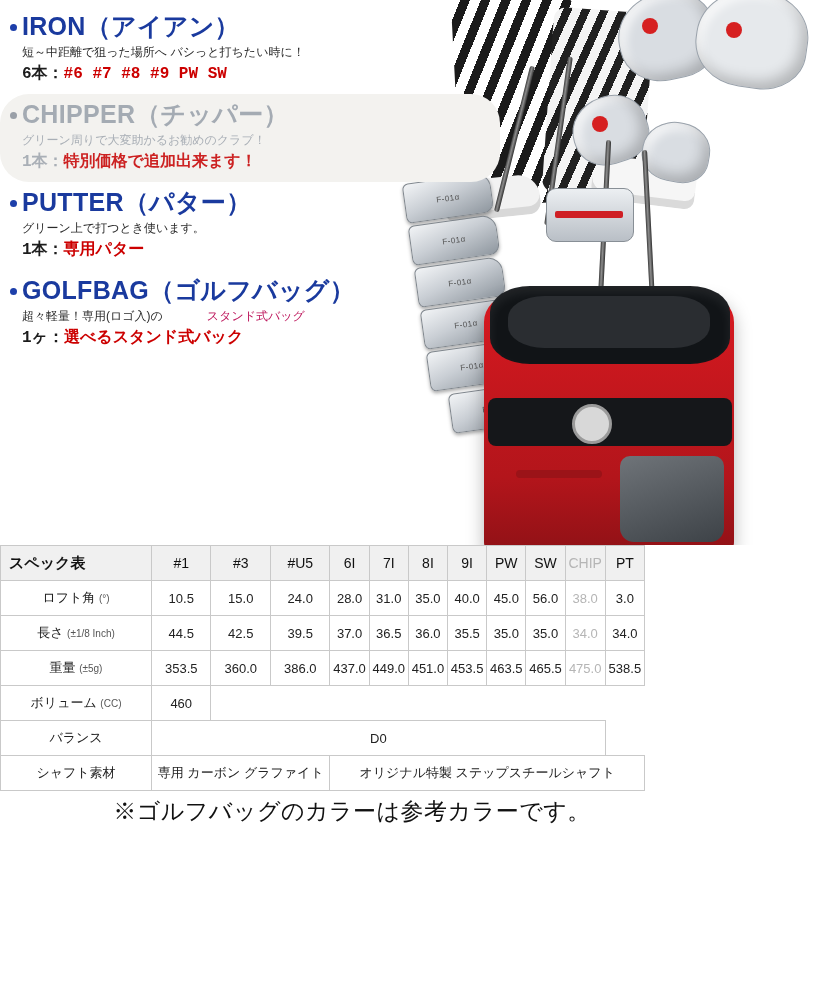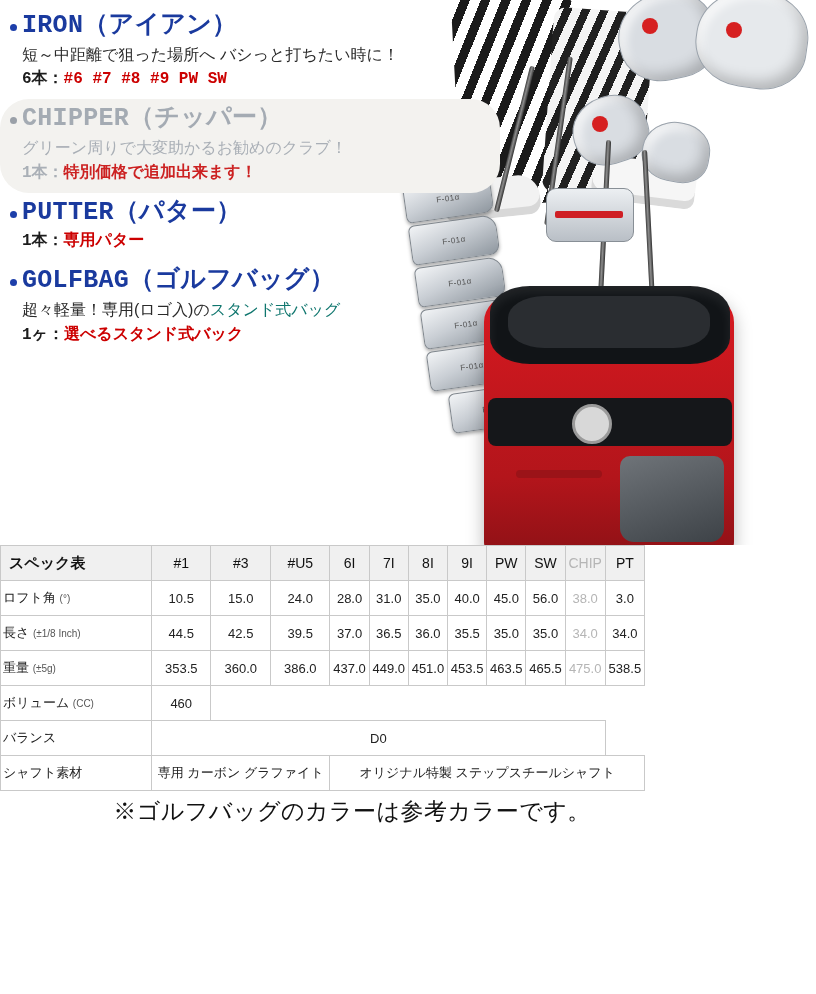--- a/index.html
+++ b/index.html
@@ -177,41 +177,40 @@
     border-radius: 50%;
     background: #1d3faa;
   }
   .feature.chipper .bullet { background: #9aa0a8; }
   .f-title {
     font-size: 25px;
     font-weight: bold;
     color: #1a3a9e;
     letter-spacing: .3px;
     line-height: 1.15;
-    font-family: Liberation Mono, monospace;
   }
   .feature.chipper .f-title { color: #a4abb3; }
   .f-desc {
-    font-size: 16px;
+    font-size: 12px;
     color: #2a2a2a;
     margin-top: 3px;
     line-height: 1.35;
   }
   .feature.chipper .f-desc { color: #a9afb6; }
   .f-qty {
     margin-top: 3px;
     font-size: 16px;
     font-weight: bold;
     color: #1c1c1c;
     font-family: Liberation Mono, monospace;
   }
   .feature.chipper .f-qty { color: #a9afb6; font-weight: bold; }
   .f-qty .val { color: #cc0000; }
   .feature.chipper .f-qty .val { color: #cc2222; }
-  .f-desc .accent { color: #0f766e; }
+  .f-desc .accent { color: #be185d; margin-left: 44px; }
 
   
   .spec-wrap {
     position: absolute;
     left: 0;
     top: 545px;
     width: 816px;
   }
   table.spec {
     width: 645px;
@@ -231,21 +230,21 @@
     font-size: 14px;
     color: #111;
   }
   table.spec thead th.rowhead {
     text-align: left;
     padding-left: 8px;
     font-size: 15px;
     font-weight: bold;
   }
   table.spec td.rowhead, table.spec th.rowhead {
-    text-align: left;
+    text-align: center;
     width: 140px;
     white-space: nowrap;
   }
   table.spec .unit {
     font-size: 10px;
     color: #555;
   }
   table.spec .dim {
     color: #b5b5b5;
   }
@@ -325,20 +324,21 @@
       <div class="f-title">CHIPPER（チッパー）</div>
       <div class="f-desc">グリーン周りで大変助かるお勧めのクラブ！</div>
       <div class="f-qty">
         <span>1本：</span><span class="val">特別価格で追加出来ます！</span>
       </div>
     </div>
 
     <div class="feature">
       <span class="bullet"></span>
       <div class="f-title">PUTTER（パター）</div>
+      <div class="f-desc">グリーン上で打つとき使います。</div>
       <div class="f-qty">
         <span>1本：</span><span class="val">専用パター</span>
       </div>
     </div>
 
     <div class="feature">
       <span class="bullet"></span>
       <div class="f-title">GOLFBAG（ゴルフバッグ）</div>
       <div class="f-desc"><span>超々軽量！専用(ロゴ入)の</span><span class="accent">スタンド式バッグ</span></div>
       <div class="f-qty">

